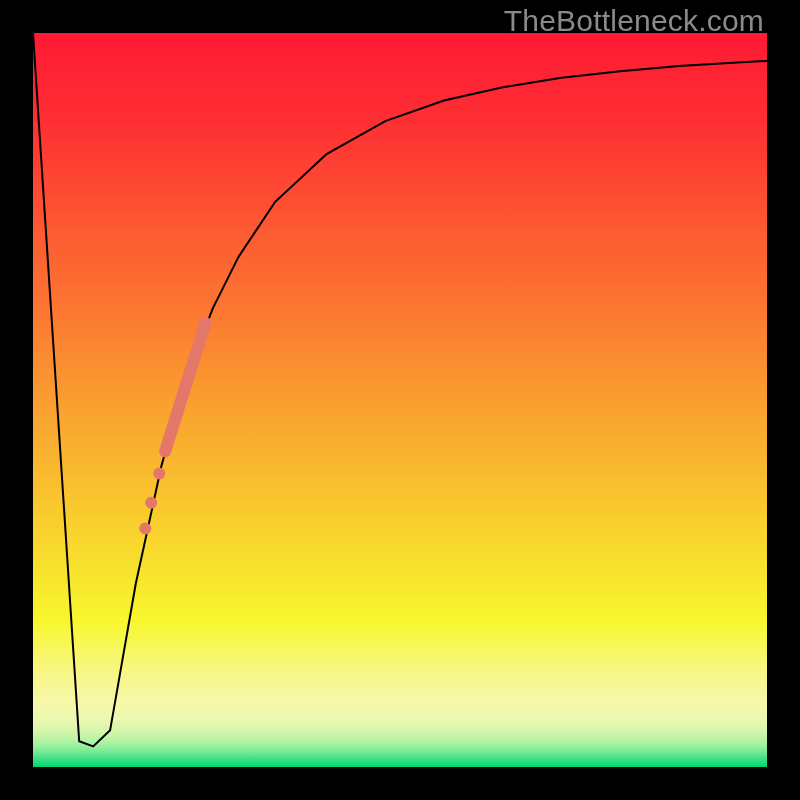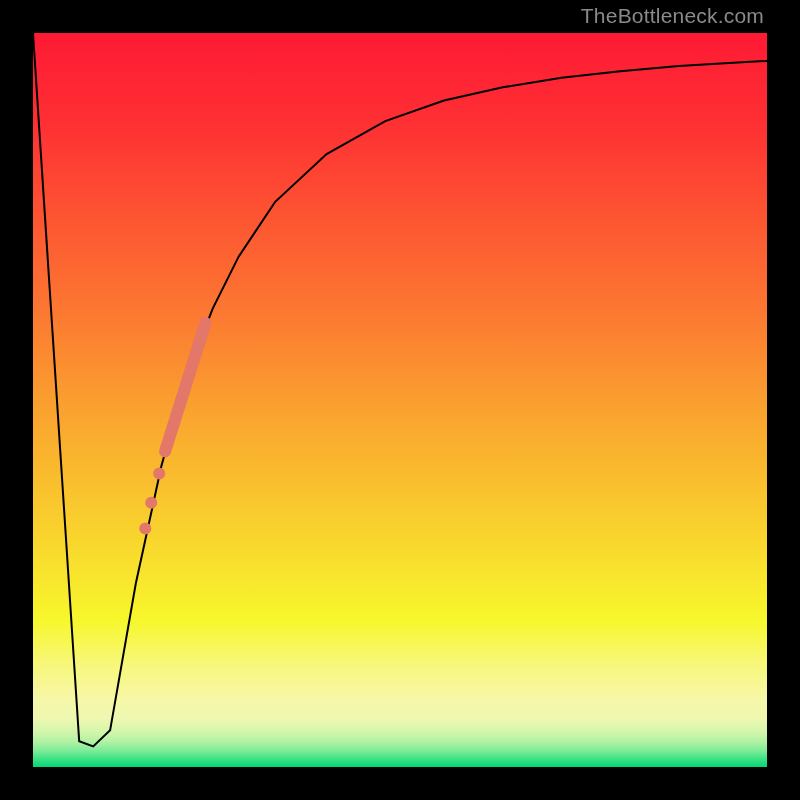--- a/index.html
+++ b/index.html
@@ -38,21 +38,21 @@
     left: 0;
     top: 0;
     width: 734px;
     height: 734px;
   }
   .watermark {
     position: absolute;
     top: 4px;
     right: 36px;
     font-family: Arial, Helvetica, sans-serif;
-    font-size: 21px;
+    font-size: 30px;
     color: #8a8a8a;
     letter-spacing: 0.2px;
   }
 </style>
 </head>
 <body>
 
 <div class="frame">
 
   <div class="plot-area">

